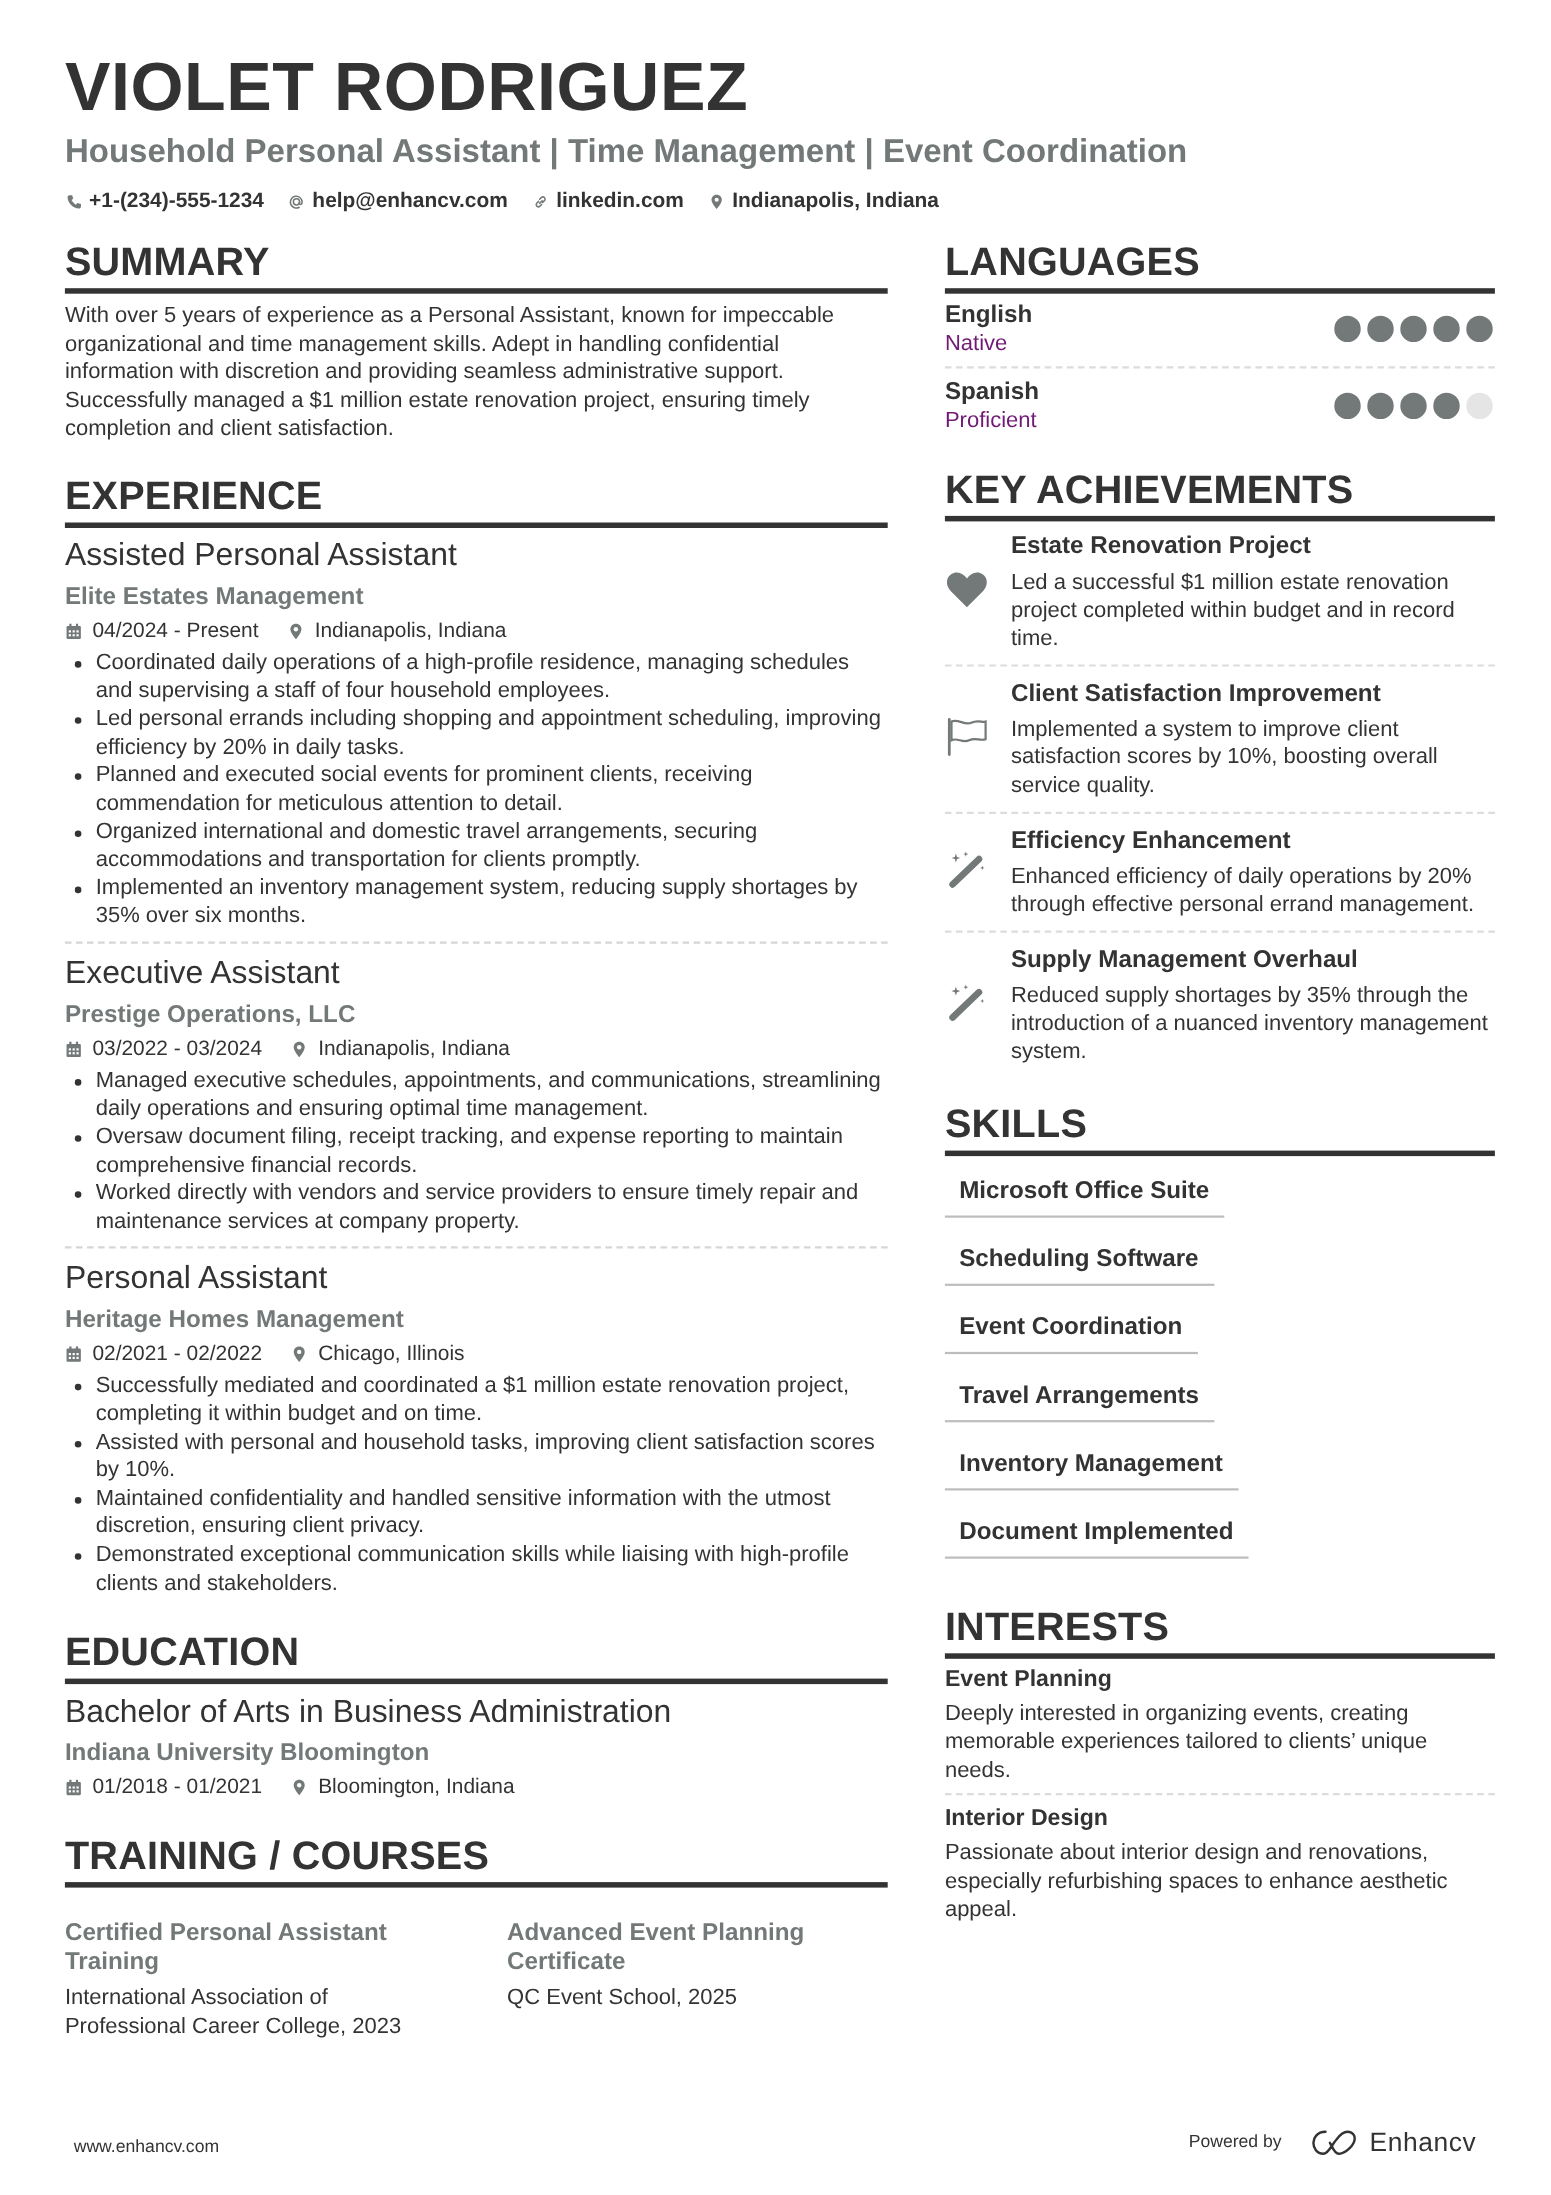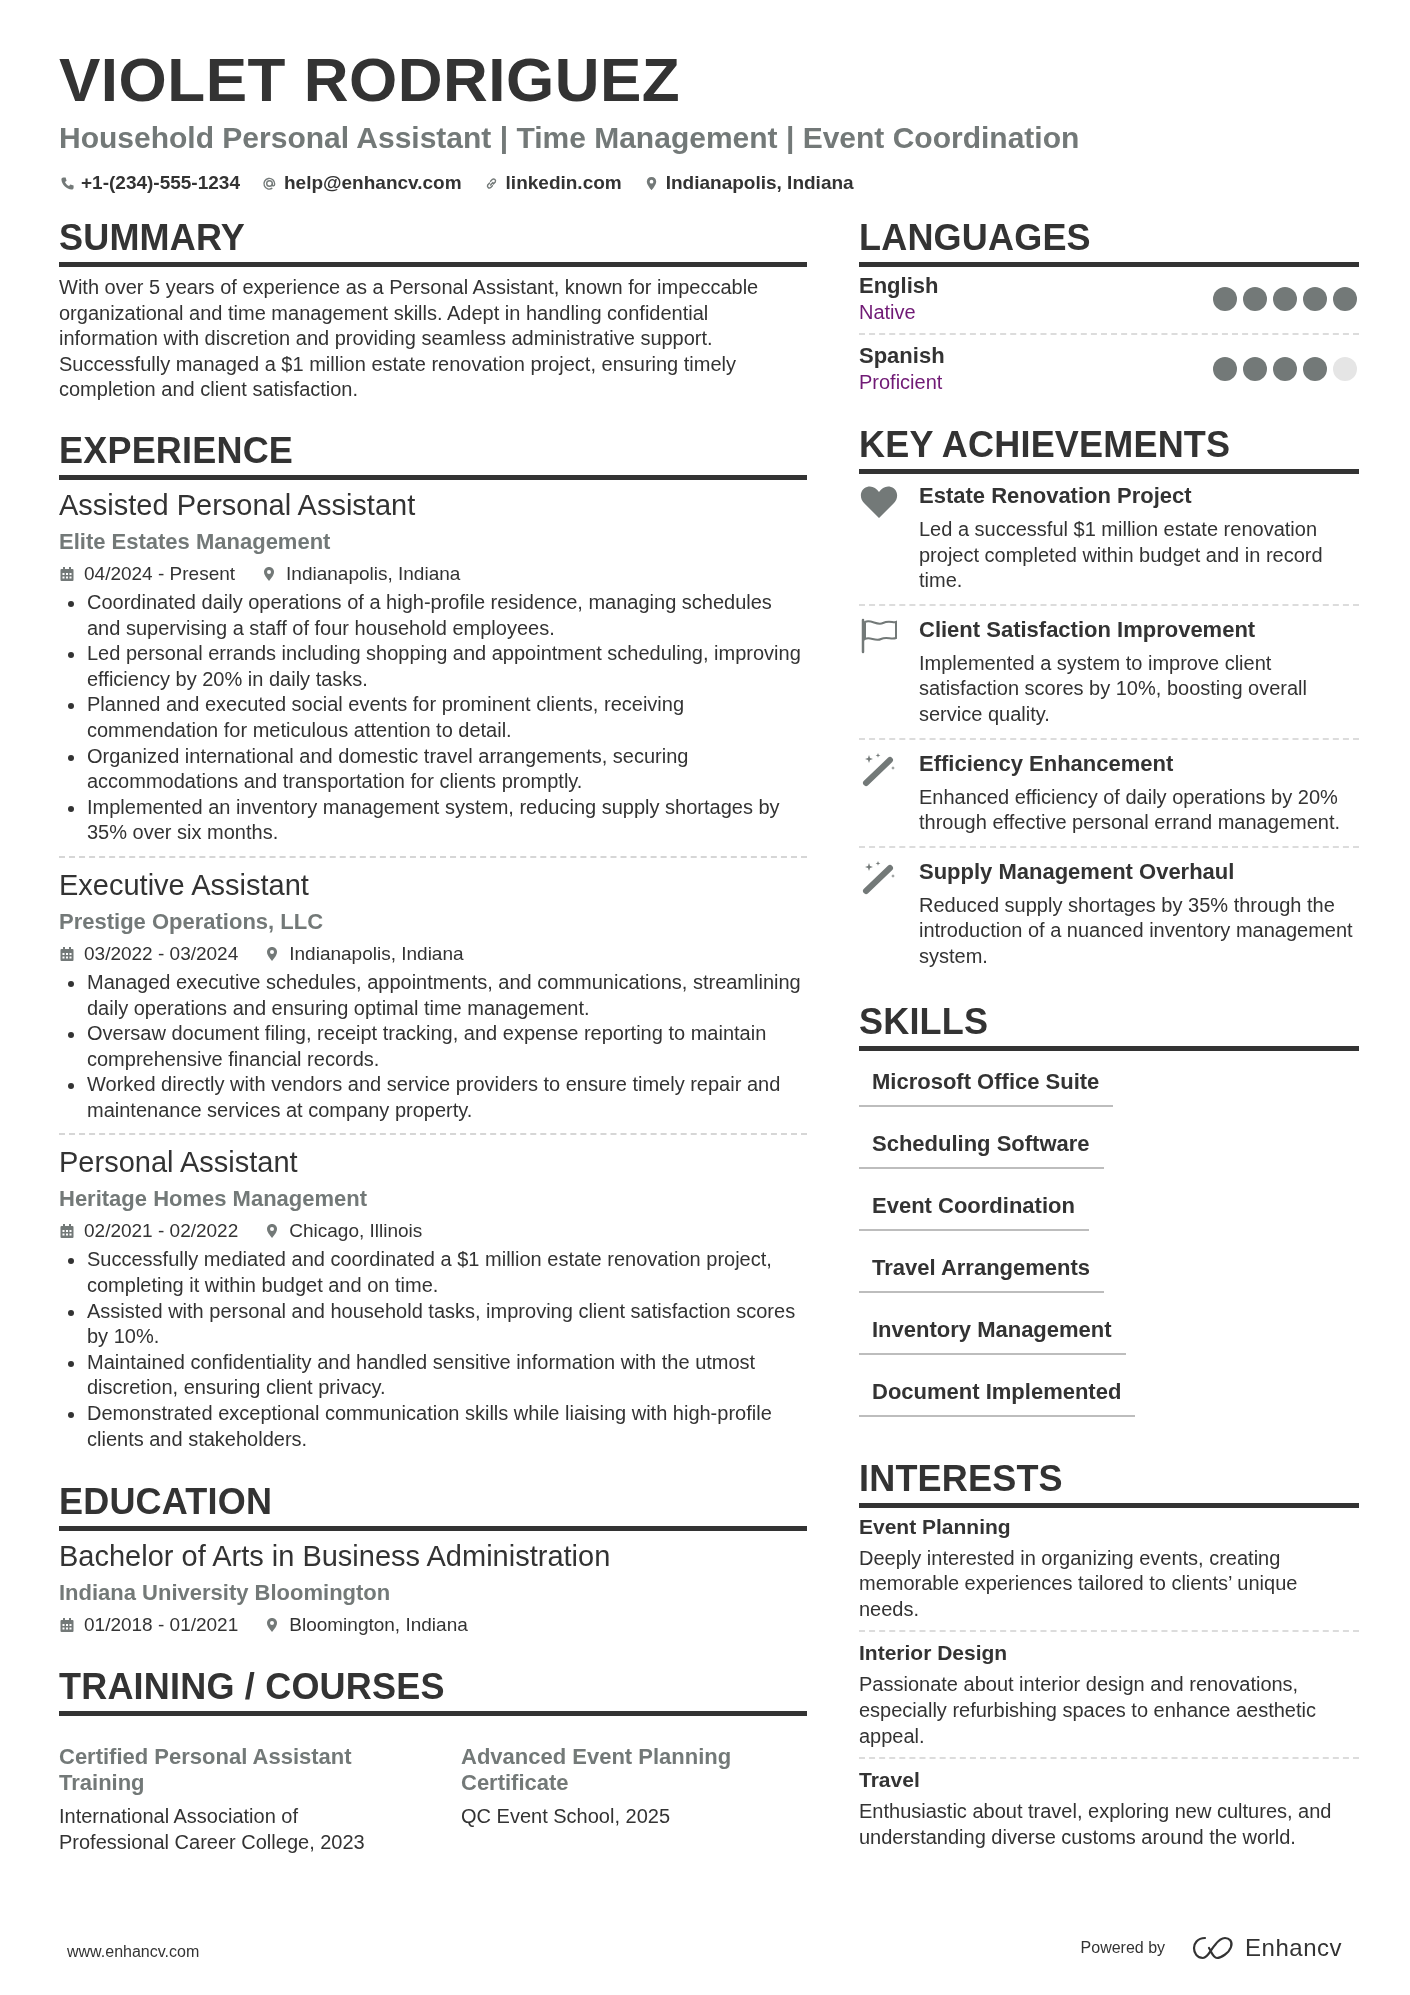--- a/index.html
+++ b/index.html
@@ -40,21 +40,21 @@
   .training-sub { font-size: 20px; line-height: 25.6px; color: #333333; margin-top: 8px; }
 
   .lang { display: flex; justify-content: space-between; align-items: center; padding: 6px 0 8px 0; }
   .lang + .lang { border-top: 2px dashed #dcdcdc; padding-top: 8px; }
   .lang-name { font-size: 22px; font-weight: 700; line-height: 26px; color: #333333; }
   .lang-level { font-size: 20px; line-height: 26px; color: #701a75; }
   .dots { display: flex; gap: 6px; margin-right: 2px; }
   .dot { width: 24px; height: 24px; border-radius: 50%; background: #737978; }
   .dot.empty { background: #e5e5e5; }
 
-  .ach { display: flex; padding: 8px 0 10px 0; }
+  .ach { display: flex; padding: 8px 0 10px 0; align-items: center; }
   .ach + .ach { border-top: 2px dashed #dcdcdc; padding-top: 10px; }
   .ach-icon { width: 60px; flex: 0 0 60px; padding-top: 2px; }
   .ach-icon svg { width: 40px; height: 36px; }
   .ach-title { font-size: 22px; font-weight: 700; line-height: 28px; color: #333333; }
   .ach-desc { font-size: 20px; line-height: 25.6px; color: #333333; margin-top: 7px; }
 
   .skills { margin-top: 10px; }
   .skill { display: inline-block; font-size: 22px; font-weight: 700; color: #333333; padding: 8px 14px 10px 13px; border-bottom: 2px solid #bdbdbd; margin-bottom: 16px; }
   .skill-wrap { display: block; }
 
@@ -385,24 +385,20 @@
   <div class="section">
     <div class="section-title">INTERESTS</div>
     <div class="interest">
       <div class="interest-title">Event Planning</div>
       <div class="interest-desc">Deeply interested in organizing events, creating memorable experiences tailored to clients’ unique needs.</div>
     </div>
     <div class="interest">
       <div class="interest-title">Interior Design</div>
       <div class="interest-desc">Passionate about interior design and renovations, especially refurbishing spaces to enhance aesthetic appeal.</div>
     </div>
-    <div class="interest">
-      <div class="interest-title">Travel</div>
-      <div class="interest-desc">Enthusiastic about travel, exploring new cultures, and understanding diverse customs around the world.</div>
-    </div>
   </div>
 </div>
 
 <div class="footer-left">www.enhancv.com</div>
 <div class="footer-right">
   <span>Powered by</span>
   <span class="logo">
     <svg viewBox="0 0 46 26">
         <path d="M14 3 C6 3 3 9 3 13 C3 18 6 23 12 23 C17 23 20 14 24 10 C27 6 30 3 34 3 C38 3 42 6 40 12 C38 18 30 23 26 23 C22 23 20 16 18 13" fill="none" stroke="#333333" stroke-width="2.2" stroke-linecap="round"></path>
       </svg>

